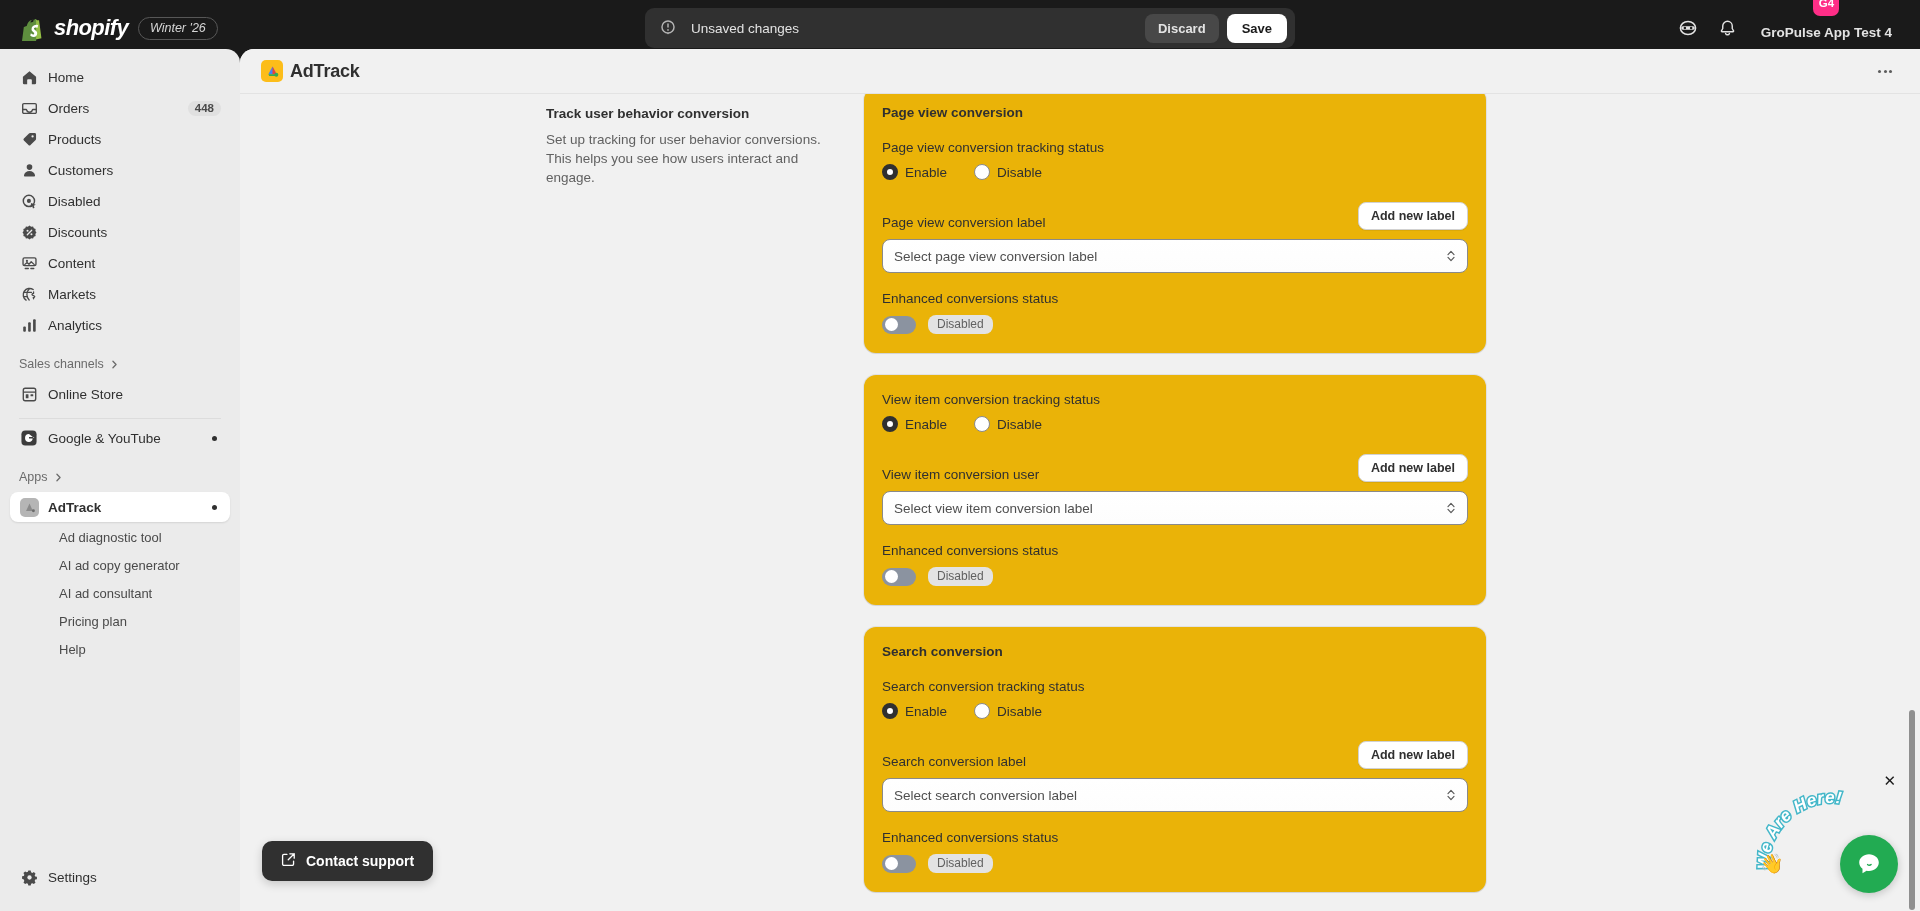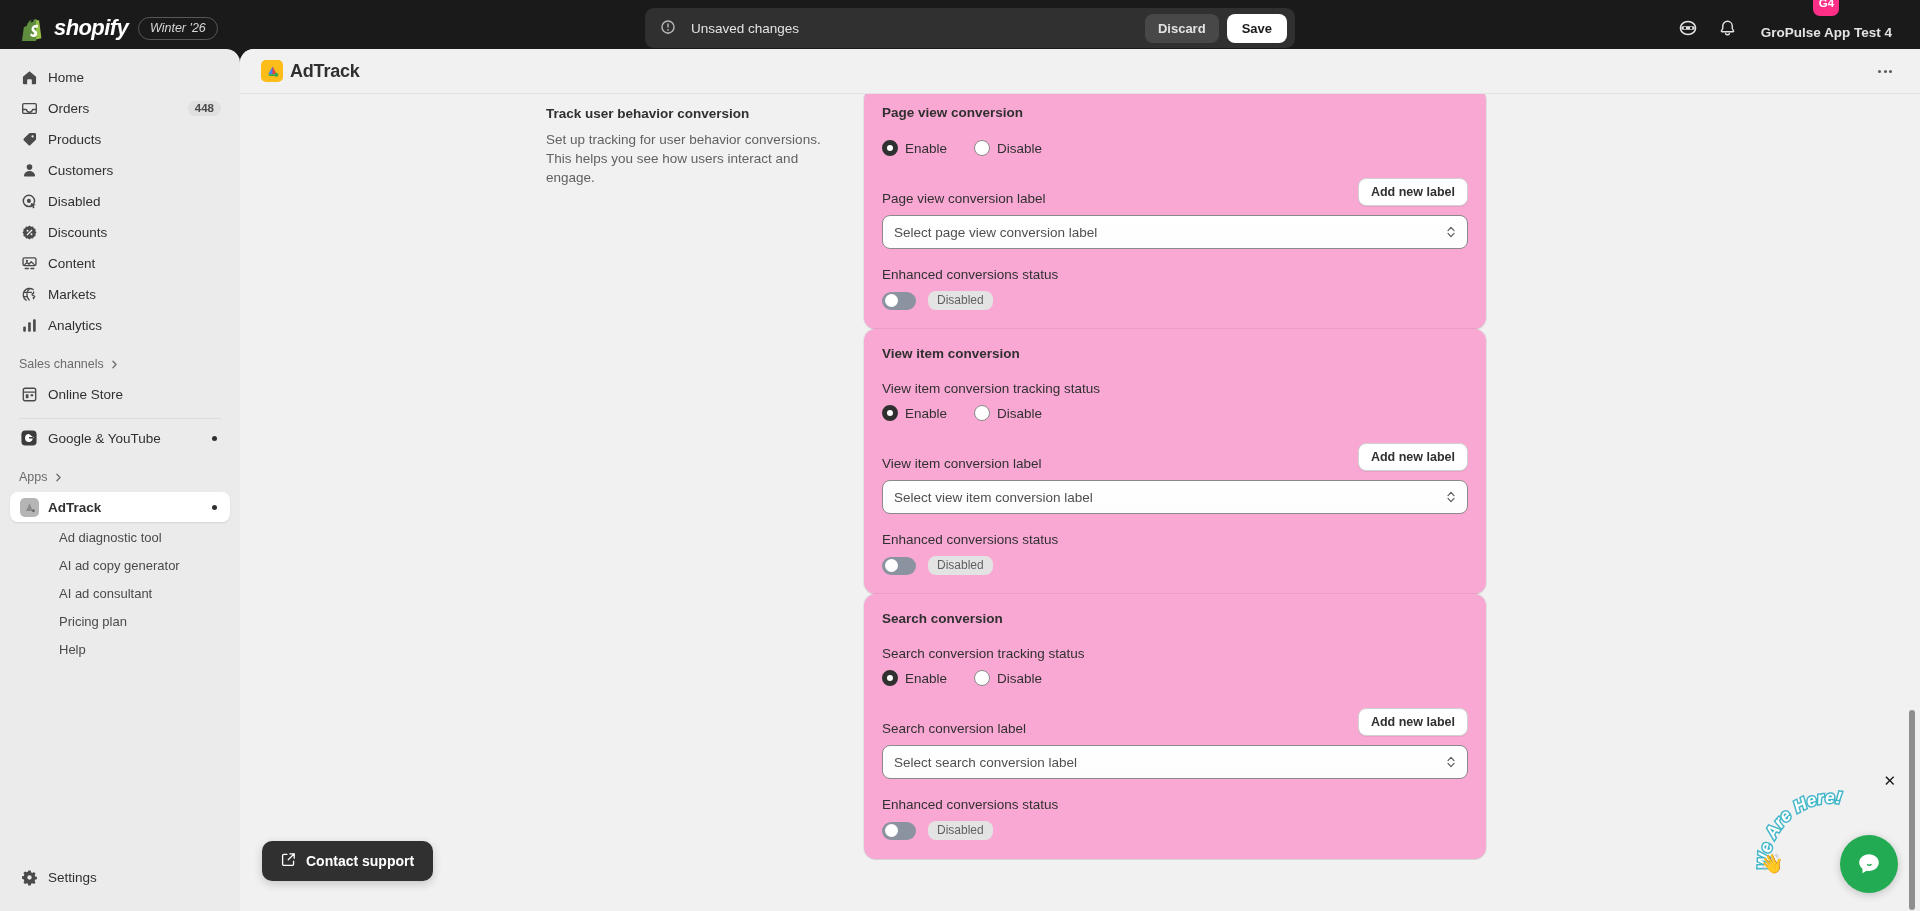--- a/index.html
+++ b/index.html
@@ -142,23 +142,24 @@
   .layout {
     display: flex; padding: 0 0 0 306px; gap: 28px;
     position: relative; top: -6px;
   }
   .desc-col { width: 290px; flex: 0 0 290px; padding-top: 18px; }
   .desc-title { font-size: 13.5px; font-weight: 700; color: #303030; margin-bottom: 9px; }
   .desc-text { font-size: 13.5px; color: #616161; line-height: 1.42; }
 
   .cards-col { width: 622px; flex: 0 0 622px; }
   .card {
-    background: #f9a8d4; border-radius: 12px;
+    background: #eab308; border-radius: 12px;
     box-shadow: 0 0 0 1px rgba(26,26,26,.07), 0 1px 1px rgba(26,26,26,.07);
     padding: 17px 18px 19px;
+    margin-bottom: 22px;
   }
   .card-title { font-size: 13.5px; font-weight: 700; color: #303030; margin-bottom: 20px; }
   .field-label { font-size: 13.5px; color: #303030; margin-bottom: 9px; }
   .radio-row { display: flex; align-items: center; gap: 7px; margin-bottom: 22px; }
   .radio {
     width: 16px; height: 16px; border-radius: 50%;
     border: 1.6px solid #8a8a8a; background: #fff;
     display: flex; align-items: center; justify-content: center;
     cursor: pointer; flex: 0 0 16px;
   }
@@ -474,20 +475,21 @@
 
       <div class="desc-col">
         <div class="desc-title">Track user behavior conversion</div>
         <div class="desc-text">Set up tracking for user behavior conversions. This helps you see how users interact and engage.</div>
       </div>
 
       <div class="cards-col">
 
         <section class="card">
           <div class="card-title">Page view conversion</div>
+          <div class="field-label">Page view conversion tracking status</div>
           <div class="radio-row">
             <span class="radio checked"></span>
             <span class="radio-text">Enable</span>
             <span class="radio"></span>
             <span class="radio-text">Disable</span>
           </div>
           <div class="label-row">
             <span class="field-label" style="margin:0">Page view conversion label</span>
             <button class="btn-addlabel">Add new label</button>
           </div>
@@ -502,30 +504,29 @@
           <div class="field-label">Enhanced conversions status</div>
           <div class="toggle-row">
             <span class="toggle">
                 <span class="knob"></span>
               </span>
             <span class="status-pill">Disabled</span>
           </div>
         </section>
 
         <section class="card">
-          <div class="card-title">View item conversion</div>
           <div class="field-label">View item conversion tracking status</div>
           <div class="radio-row">
             <span class="radio checked"></span>
             <span class="radio-text">Enable</span>
             <span class="radio"></span>
             <span class="radio-text">Disable</span>
           </div>
           <div class="label-row">
-            <span class="field-label" style="margin:0">View item conversion label</span>
+            <span class="field-label" style="margin:0">View item conversion user</span>
             <button class="btn-addlabel">Add new label</button>
           </div>
           <div class="selectbox">
             <span>Select view item conversion label</span>
             <span class="caret">
               <svg width="10" height="14" viewBox="0 0 10 14">
                   <path d="M2 5.6L5 2.4l3 3.2M2 8.4l3 3.2 3-3.2" fill="none" stroke="#5c5c5c" stroke-width="1.2" stroke-linecap="round" stroke-linejoin="round"></path>
                 </svg>
             </span>
           </div>

